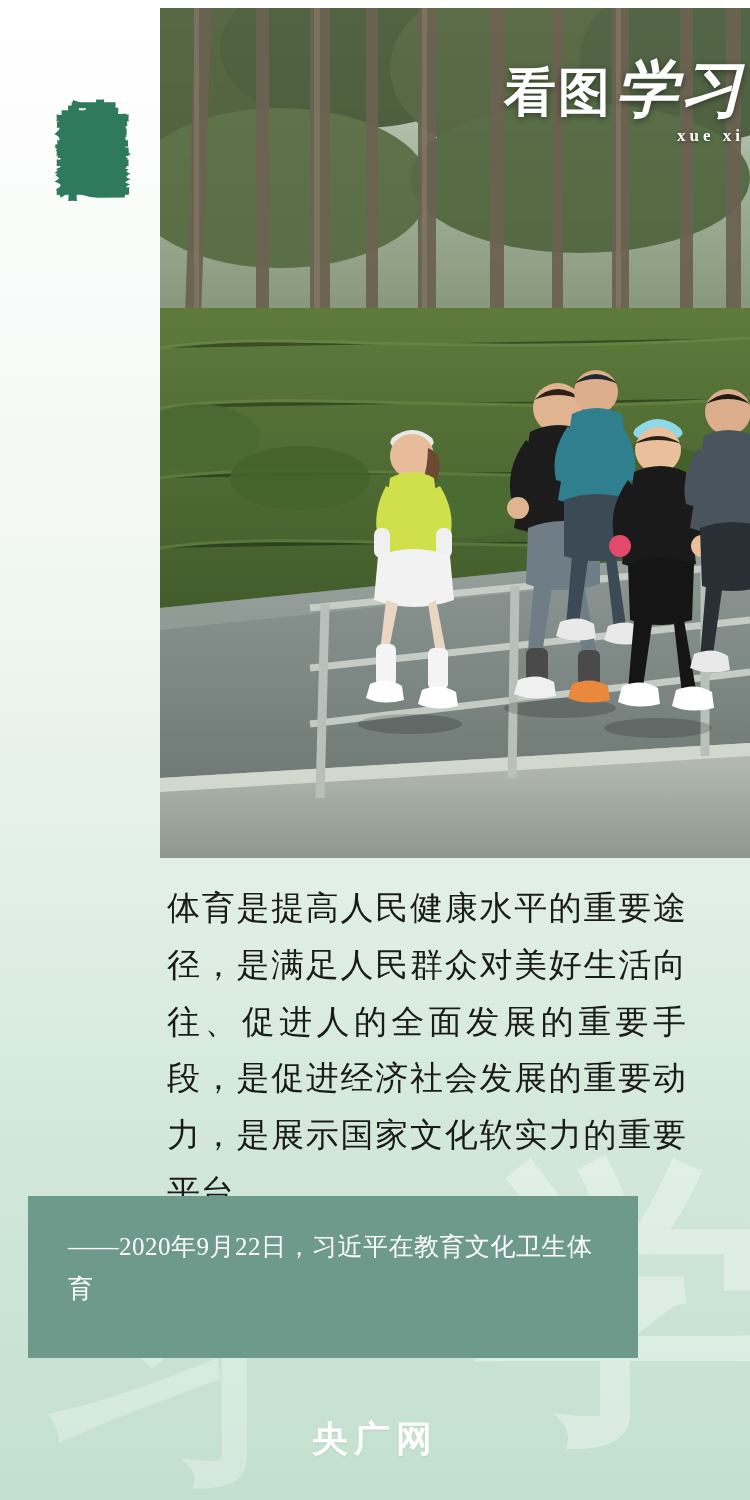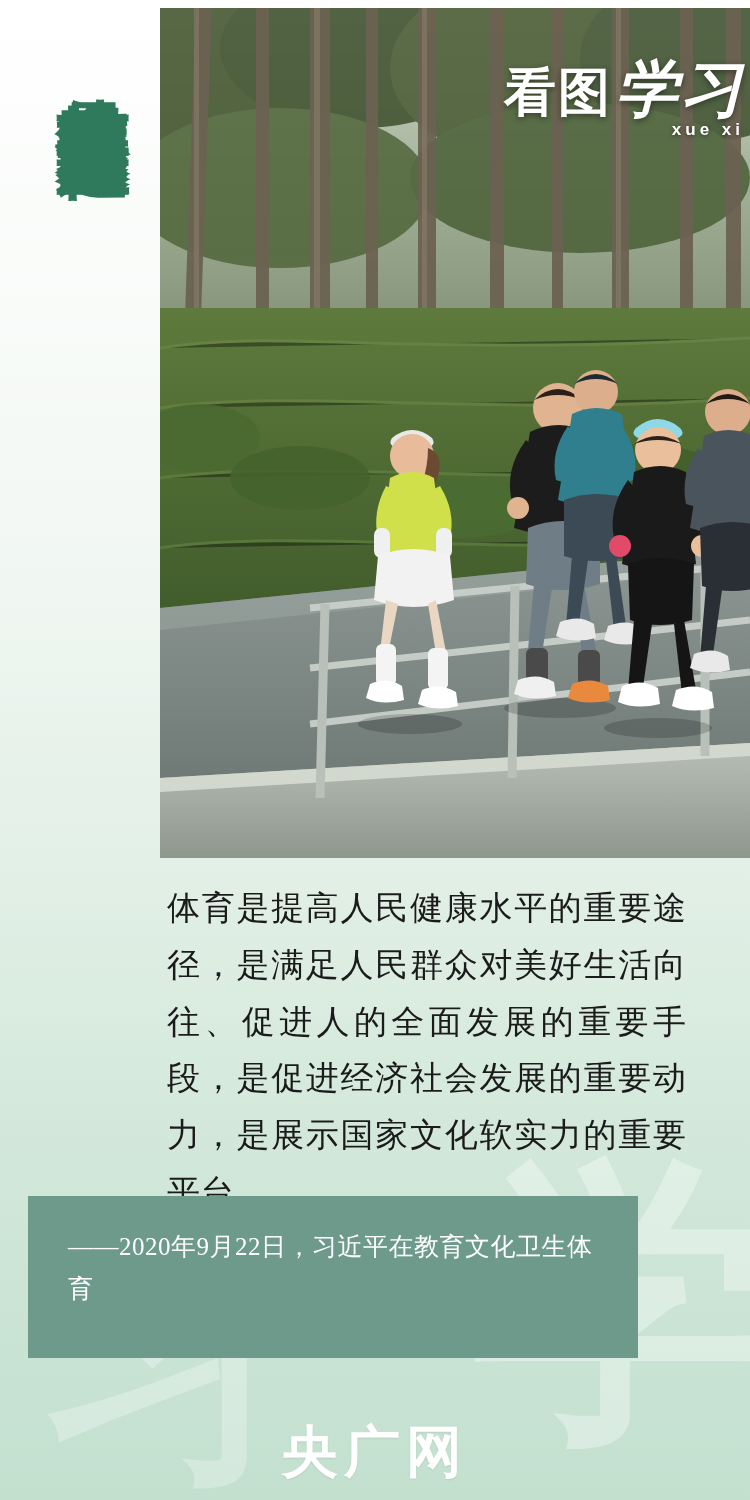--- a/index.html
+++ b/index.html
@@ -90,24 +90,25 @@
     text-shadow: 0 2px 6px rgba(0,0,0,0.45);
     display: inline-block;
   }
   .brand .cn .script {
     font-style: italic;
     font-family: "Liberation Serif", serif;
     font-size: 62px;
     margin-left: 4px;
   }
   .brand .py {
-    font-family: Liberation Sans, sans-serif;
+    font-family: Liberation Serif, serif;
     font-size: 17px;
     letter-spacing: 4px;
     font-weight: 700;
+    margin-top: 6px;
     text-shadow: 0 1px 4px rgba(0,0,0,0.5);
   }
 
   
   .quote {
     position: absolute;
     left: 167px;
     top: 880px;
     width: 520px;
     font-size: 33px;
@@ -140,21 +141,21 @@
   
   .footer {
     position: absolute;
     left: 0;
     right: 0;
     top: 1415px;
     text-align: center;
   }
   .footer .logo {
     display: inline-block;
-    font-size: 56px;
+    font-size: 36px;
     font-weight: 700;
     color: #ffffff;
     letter-spacing: 6px;
     font-family: Liberation Mono, monospace;
     text-shadow: 0 1px 2px rgba(0,0,0,0.08);
   }
 </style>
 </head>
 <body>
 

